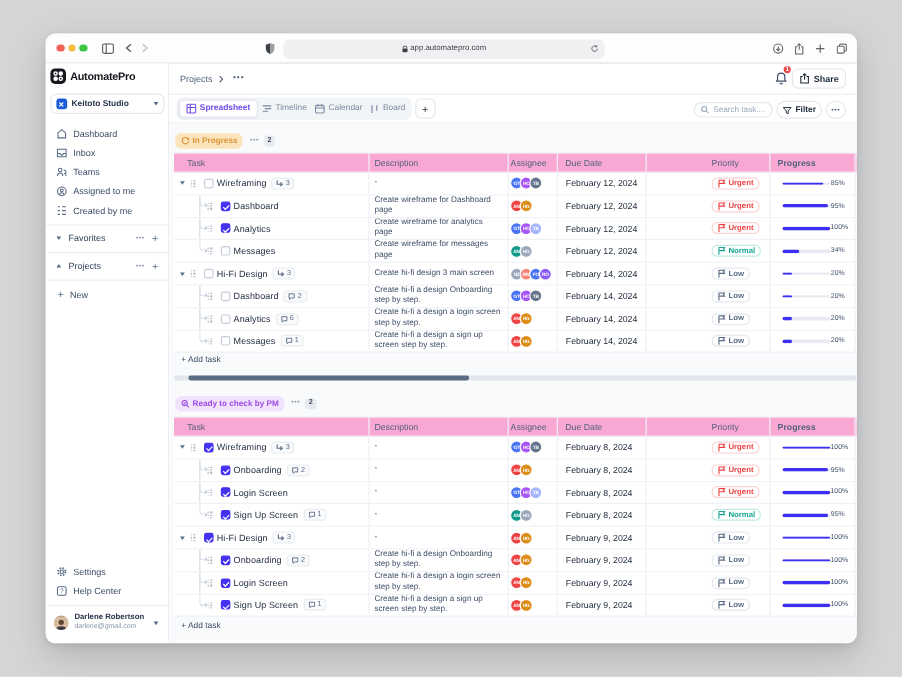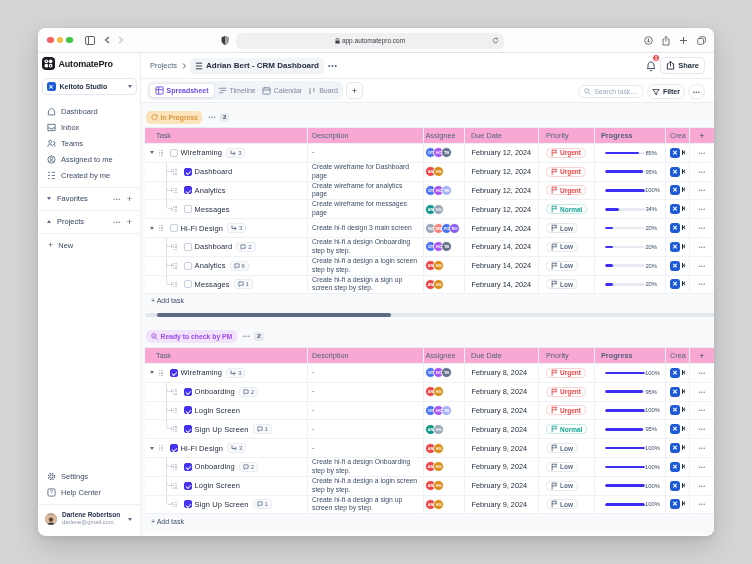--- a/index.html
+++ b/index.html
@@ -72,21 +72,21 @@
 .table{position:absolute;left:4px;width:569px;background:#fff;border-top:1px solid #e9edf1;}
 .tr{display:flex;border-bottom:1px solid #eef1f5;height:18.8px;background:#fff;}
 .tr.head{height:16px;background:#f9a8d4;}
 .td{border-right:1px solid #eef1f5;display:flex;align-items:center;overflow:hidden;flex:none;}
 .td:last-child{border-right:none;}
 .c-task{width:163px;position:relative;}
 .c-desc{width:116px;padding:0 3px 0 4px;font-size:6.8px;color:#3d4d66;line-height:1.3;}
 .c-desc i{display:block;white-space:nowrap;font-style:normal;}
 .c-asg{width:41px;padding-left:1px;}
 .c-date{width:74px;padding-left:6.5px;font-size:7.3px;color:#1d2939;}
-.c-prio{width:56px;padding-left:7px;}
+.c-prio{width:56px;padding-left:7px;margin-left:47px;}
 .c-prog{width:71px;padding-left:10px;}
 .c-created{width:24px;padding-left:4px;}
 .c-menu{width:24px;justify-content:center;color:#8b97a8;font-size:6px;letter-spacing:.3px;}
 .head .td{font-size:7.3px;color:#52627b;}
 .head .c-task{padding-left:11px;}
 .head .c-prog{padding-left:6px;font-weight:bold;}
 .head .c-menu{color:#3d4d66;font-size:9px;}
 
 .tw{display:flex;align-items:center;width:100%;}
 .pr .tw{padding-left:5px;}
@@ -254,23 +254,20 @@
         </div>
       </div>
     </div>
     <div class="main">
       <div class="mheader">
         <div class="crumb">
             <span>Projects</span>
           <svg style="margin:0 4px 0 5px" width="4" height="6" viewBox="0 0 4 6" fill="none" stroke="#52627b" stroke-width="1">
               <path d="M1 0.5 L3.5 3 L1 5.5"></path>
             </svg>
-          <span class="crumb-pill"><svg width="8" height="8" viewBox="0 0 10 10" fill="none" stroke="#1d2939" stroke-width="1.1">
-                <path d="M1 1.5 h8 M1 5 h8 M1 8.5 h8"></path>
-              </svg>Adrian Bert - CRM Dashboard</span>
           <span class="hdots">•••</span>
         </div>
         <span class="hsp"></span>
         <span class="bellwrap">
           <svg width="10" height="11" viewBox="0 0 10 11" fill="none" stroke="#3d4d66" stroke-width="1">
               <path d="M5 1 C3 1 2 2.5 2 4 V6.2 L1.2 7.6 H8.8 L8 6.2 V4 C8 2.5 7 1 5 1 Z"></path>
               <path d="M4 9 C4.2 9.7 4.6 10 5 10 C5.4 10 5.8 9.7 6 9"></path>
             </svg>
           <span class="bell-badge">1</span>
         </span>

